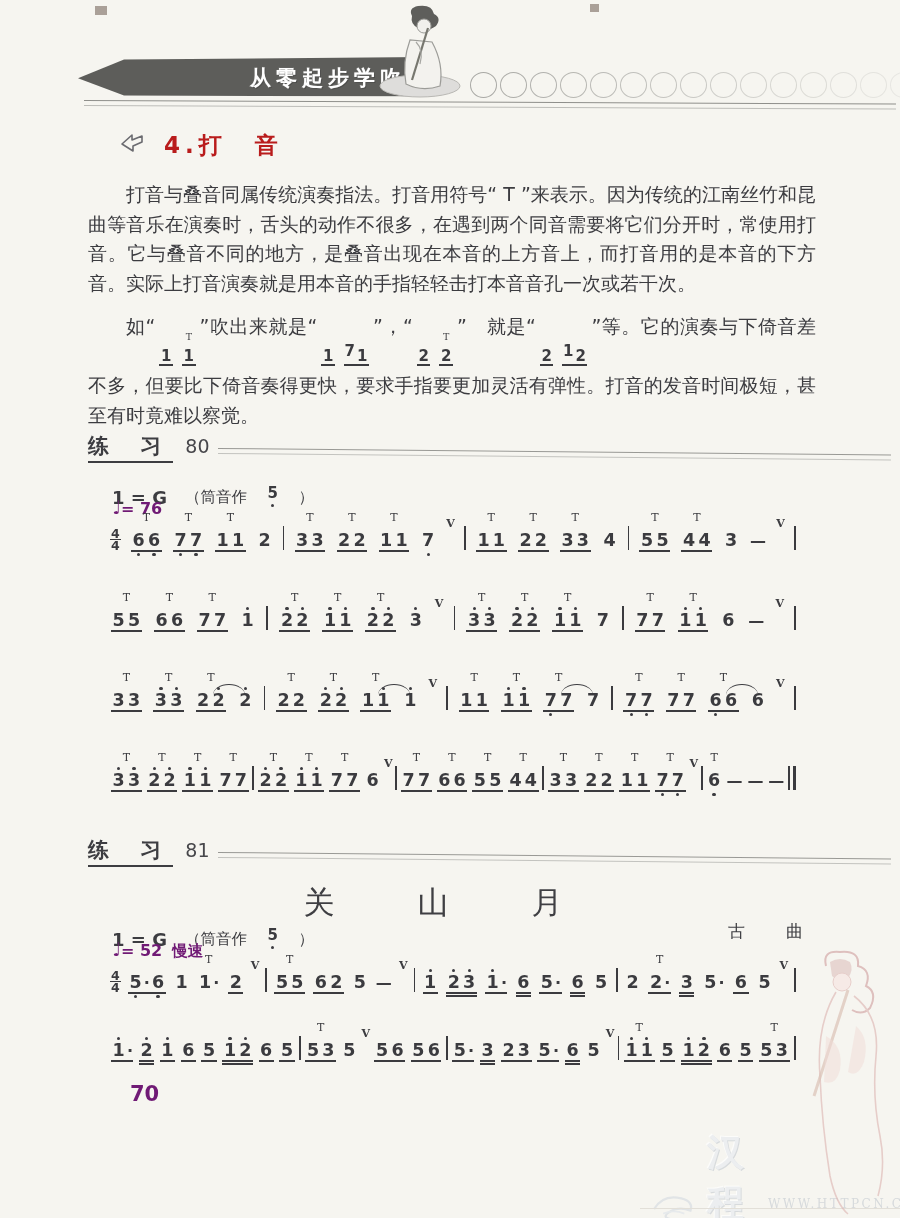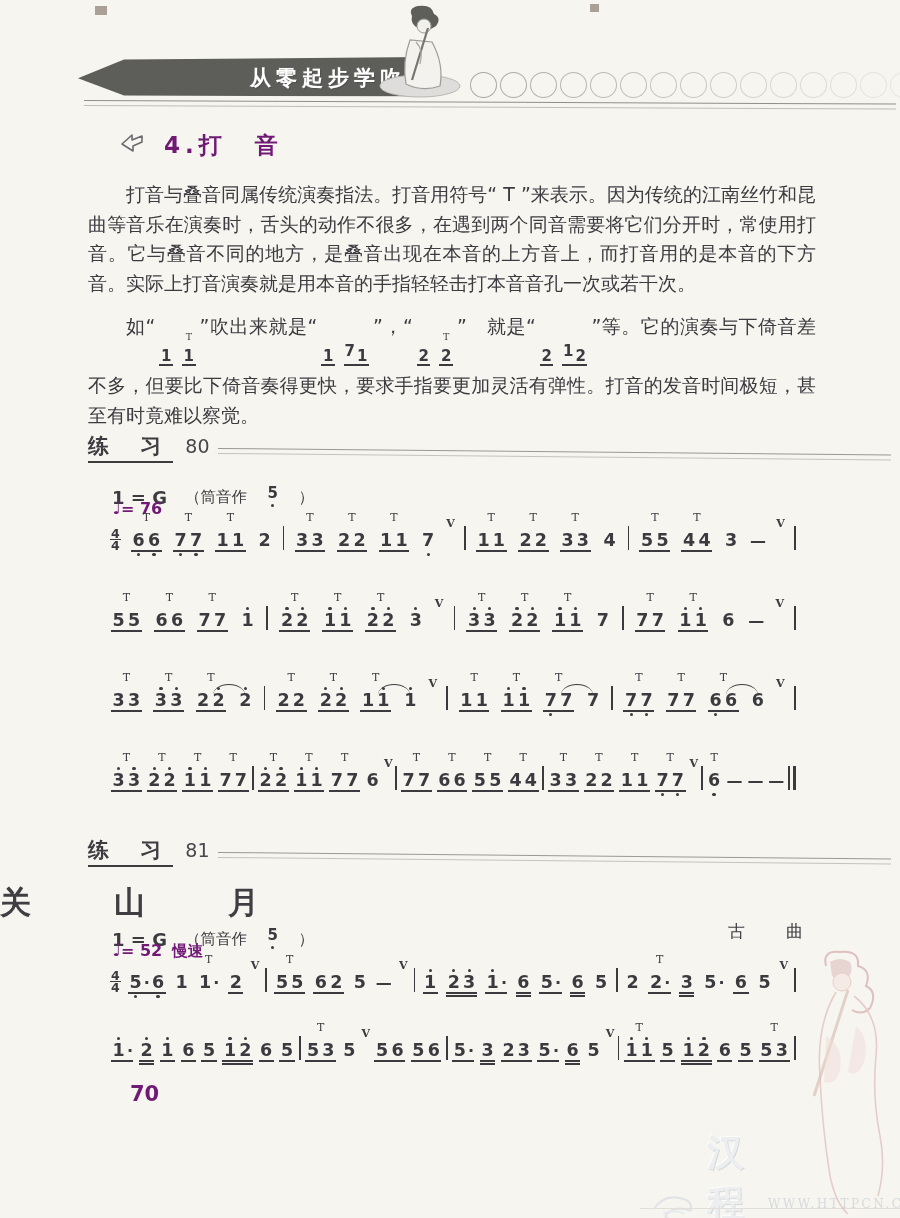--- a/index.html
+++ b/index.html
@@ -13,21 +13,21 @@
   .banner-text{color:#ffffff;font-weight:bold;font-size:21px;letter-spacing:5px;
                text-shadow:0 0 1px #9a9a97,1px 1px 0 #4a4a48;}
   .circles{position:absolute;left:470px;top:72px;display:flex;gap:3px;}
   .circles span{width:25px;height:24px;border:1.5px solid #a9a9a5;border-radius:50%;flex:none;background:transparent;}
   .top-rule{position:absolute;top:100px;left:84px;width:812px;height:4px;
             border-top:1.4px solid #8f8f8b;border-bottom:1.2px solid #bdbdb9;
             transform:rotate(0.25deg);transform-origin:left center;}
   .fig-top{position:absolute;left:372px;top:2px;}
   
   .section-head{position:absolute;left:118px;top:130px;display:flex;align-items:center;gap:16px;}
-  .section-title{font-size:23px;font-weight:bold;letter-spacing:5px;color:#701a75;}
+  .section-title{font-size:23px;font-weight:bold;letter-spacing:5px;color:#b91c1c;}
   
   .para{position:absolute;left:88px;width:728px;font-size:19px;line-height:29.5px;
         text-align:justify;color:#3c3c40;}
   .p1{top:180px;text-indent:2em;}
   .p2{top:312px;text-indent:2em;}
   
   .ex-head{position:absolute;left:88px;width:802px;display:flex;align-items:flex-start;}
   .ex-label{font-size:21px;font-weight:bold;letter-spacing:12px;color:#3d3d41;
             border-bottom:2.4px solid #3d3d41;padding-bottom:1px;white-space:nowrap;}
   .ex-num{font-size:19px;margin-left:12px;color:#47474b;margin-top:3px;}
@@ -38,22 +38,22 @@
   
   .meta{position:absolute;left:112px;font-size:16px;color:#3c3c40;display:flex;align-items:flex-end;gap:18px;}
   .key-main{font-weight:bold;font-size:18px;}
   .key-paren{font-size:15.5px;}
   .meta .tok .dg{font-size:15px;line-height:16px;}
   .tempo{position:absolute;left:112px;font-size:16px;color:#701a75;font-weight:bold;}
   .tempo .notehead{font-size:19px;}
   .tempo-note{margin-left:10px;font-size:15.5px;}
   .ex80-key{top:466px;} .ex80-tempo{top:496px;}
   .ex81-key{top:908px;} .ex81-tempo{top:938px;}
-  .piece-title{position:absolute;left:0;top:882px;width:892px;
-               font-size:31px;letter-spacing:26px;color:#3f3f43;font-weight:700;}
+  .piece-title{position:absolute;left:0;top:882px;width:892px;text-align:center;
+               font-size:31px;letter-spacing:26px;color:#3f3f43;font-weight:400;}
   .credit{position:absolute;left:728px;top:920px;font-size:17px;letter-spacing:12px;color:#3d3d41;}
   
   .music-block{position:absolute;left:110px;width:686px;}
   .ex80-music{top:512px;} .ex81-music{top:954px;}
   .music-line{display:flex;align-items:flex-end;justify-content:space-between;height:45px;}
   .ex80-music .music-line{margin-bottom:35px;}
   .ex81-music .music-line{margin-bottom:23px;}
   .tok{display:inline-flex;flex-direction:column;align-items:center;position:relative;flex:none;}
   .trow{height:13px;line-height:12px;font-family:"DejaVu Serif",serif;font-size:11px;color:#3c3c40;}
   .nbody{display:flex;align-items:flex-end;position:relative;padding:0 1px;}

